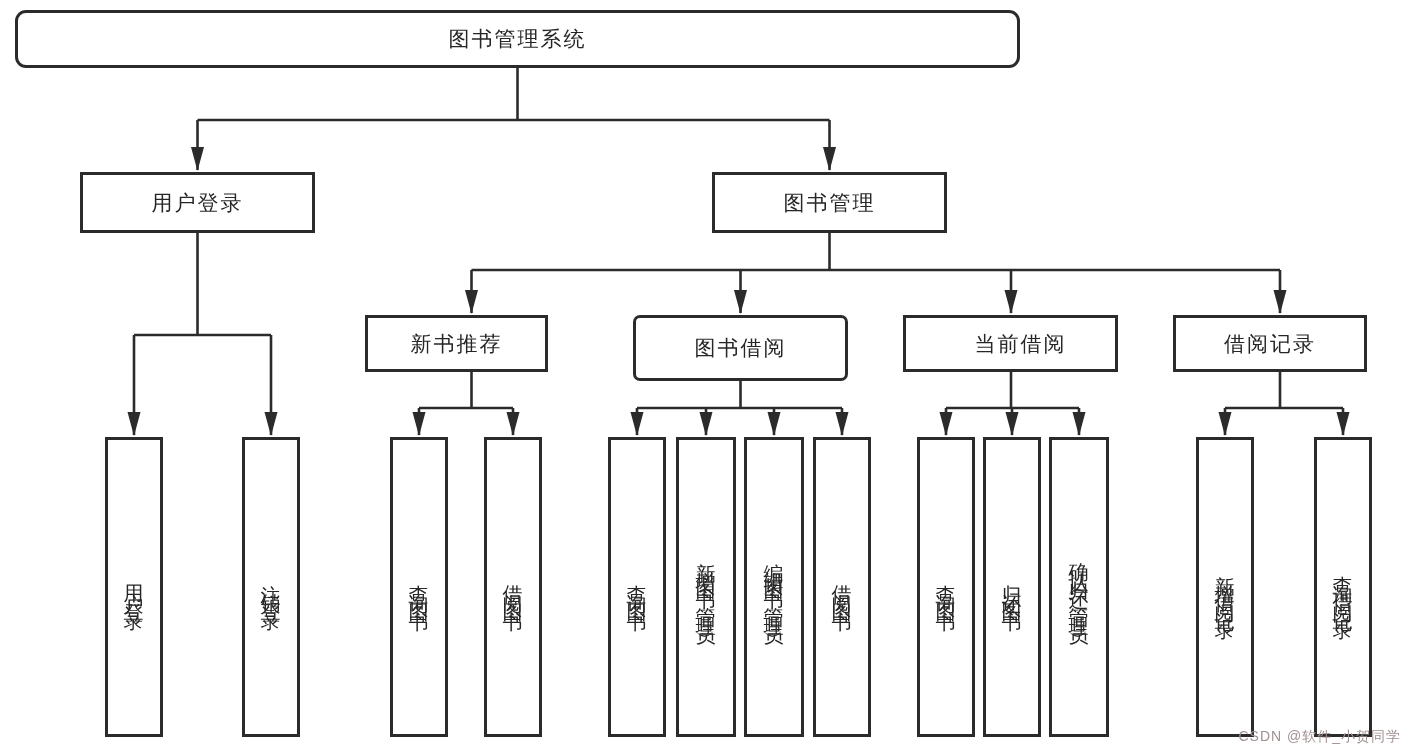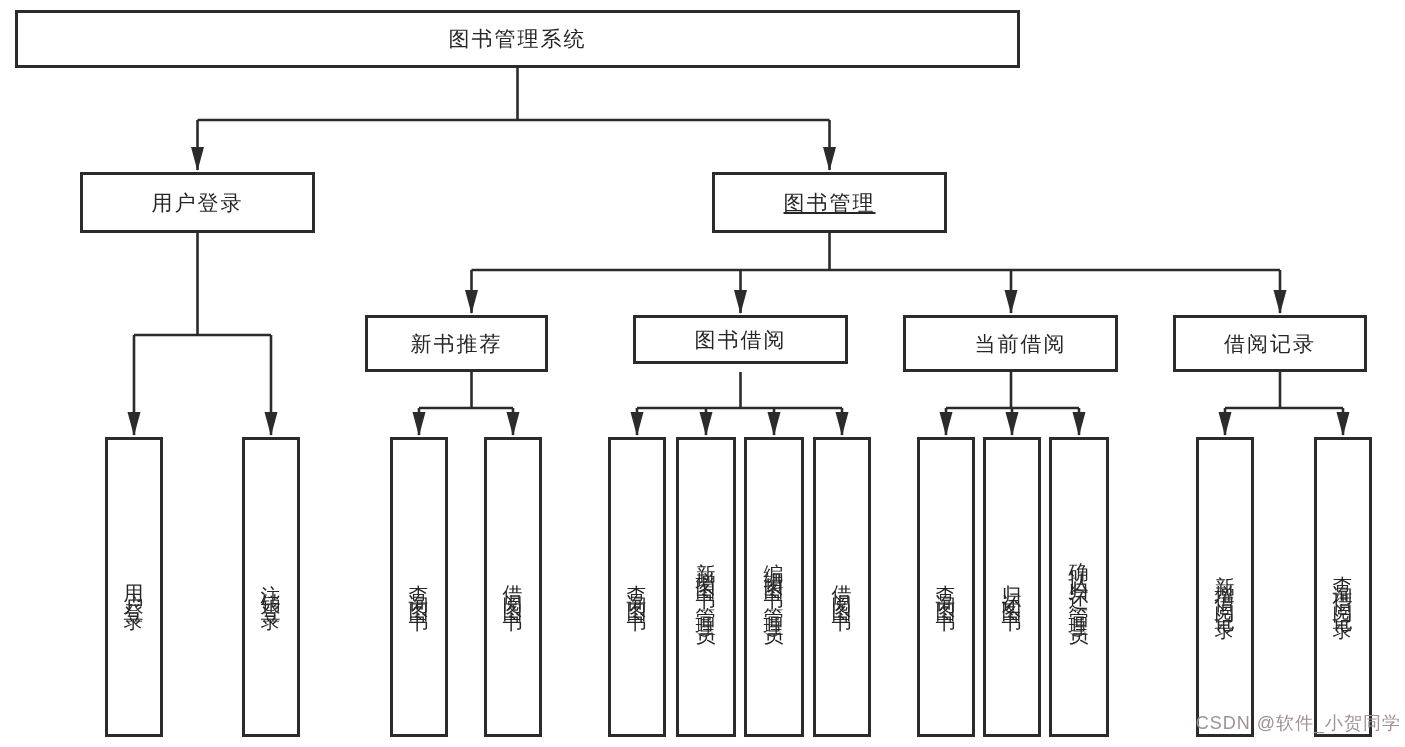--- a/index.html
+++ b/index.html
@@ -49,22 +49,22 @@
     writing-mode: vertical-rl;
     text-orientation: mixed;
     font-size: 20px;
     letter-spacing: 9px;
     line-height: 1.1;
     white-space: nowrap;
   }
   .watermark {
     position: absolute;
     right: 4px;
-    bottom: 12px;
-    font-size: 18px;
+    bottom: 1px;
+    font-size: 14px;
     letter-spacing: 1px;
     color: var(--watermark);
     z-index: 5;
     white-space: nowrap;
   }
 </style>
 </head>
 <body>
 
 <div class="stage">
@@ -124,35 +124,35 @@
     </g>
 
     <g>
       <path class="edge" d="M1280 372 V408"></path>
       <path class="edge" d="M1225 408 H1343"></path>
       <path class="edge" d="M1225 408 V435" marker-end="url(#arrow)"></path>
       <path class="edge" d="M1343 408 V435" marker-end="url(#arrow)"></path>
     </g>
   </svg>
 
-  <div class="node hbox" style="left:15px; top:10px; width:1005px; height:58px;">
+  <div class="node hbox" style="left:15px; top:10px; width:1005px; height:58px;border-radius:11px;">
     <span>图书管理系统</span>
   </div>
 
   <div class="node hbox" style="left:80px; top:172px; width:235px; height:61px;">
     <span>用户登录</span>
   </div>
-  <div class="node hbox" style="left:712px; top:172px; width:235px; height:61px;text-decoration:underline;">
+  <div class="node hbox" style="left:712px; top:172px; width:235px; height:61px;">
     <span>图书管理</span>
   </div>
 
   <div class="node hbox" style="left:365px; top:315px; width:183px; height:57px;">
     <span>新书推荐</span>
   </div>
-  <div class="node hbox" style="left:633px; top:315px; width:215px; height:49px;">
+  <div class="node hbox" style="left:633px; top:315px; width:215px; height:66px;border-radius:7px;">
     <span>图书借阅</span>
   </div>
   <div class="node hbox" style="left:903px; top:315px; width:215px; height:57px;padding-left:20px;">
     <span>当前借阅</span>
   </div>
   <div class="node hbox" style="left:1173px; top:315px; width:194px; height:57px;">
     <span>借阅记录</span>
   </div>
 
   <div class="node vbox" style="left:105px; top:437px; width:58px; height:300px;">

